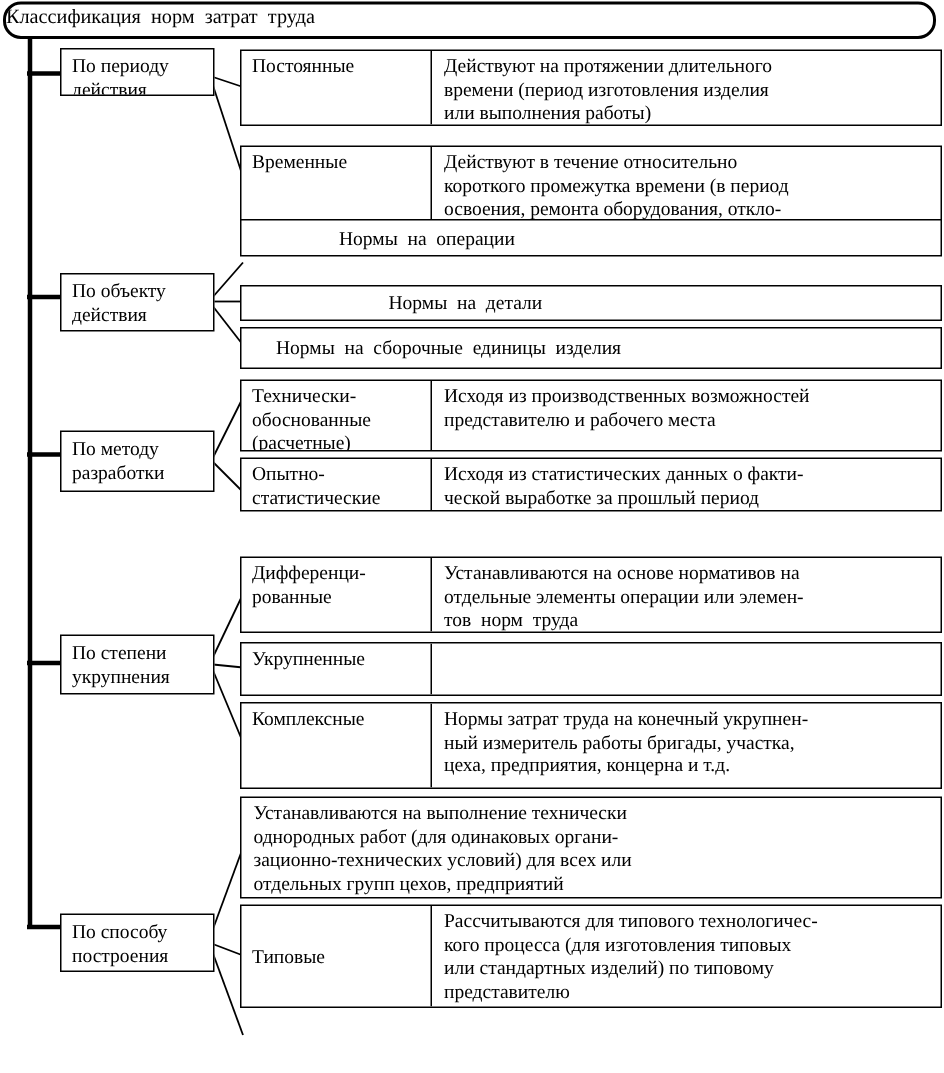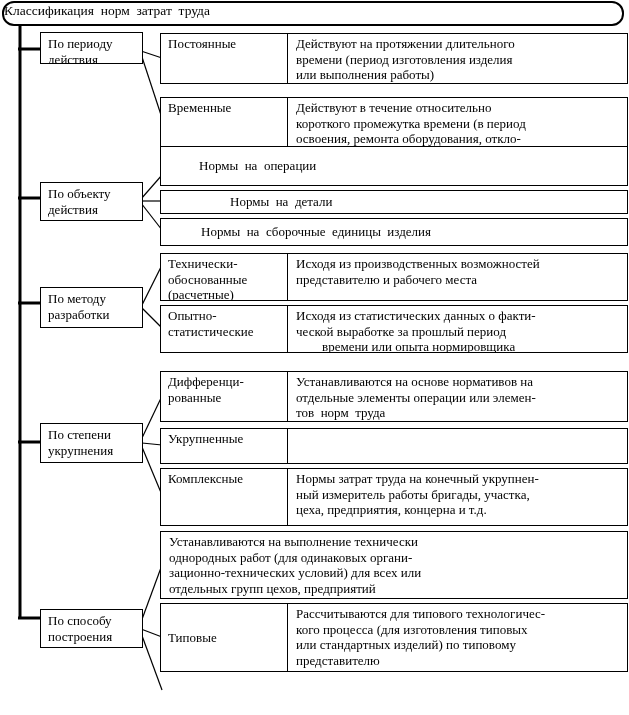--- a/index.html
+++ b/index.html
@@ -91,32 +91,32 @@
   <div class="box cat" style="top:609px;height:39px">По способу
 построения</div>
   <div class="box row" style="top:97px;height:64px">
     <div class="lbl">Временные</div>
     <div class="dsc">Действуют в течение относительно
 короткого промежутка времени (в период
 освоения, ремонта оборудования, откло-
 нения от основного техпроцесса и т.д.)</div>
   </div>
 
-  <div class="box orow" style="top:146px;height:40px;padding-left:38px">Нормы  на  операции</div>
-  <div class="box orow" style="top:190px;height:24px;padding-left:69px">Нормы  на  детали</div>
-  <div class="box orow" style="top:218px;height:28px;padding-left:40px">Нормы  на  сборочные  единицы  изделия</div>
+  <div class="box orow" style="top:146px;height:25px;padding-left:65px">Нормы  на  операции</div>
+  <div class="box orow" style="top:190px;height:24px;padding-left:98px">Нормы  на  детали</div>
+  <div class="box orow" style="top:218px;height:28px;padding-left:23px">Нормы  на  сборочные  единицы  изделия</div>
 
   <div class="box row" style="top:253px;height:48px">
     <div class="lbl">Технически-
 обоснованные
 (расчетные)</div>
     <div class="dsc">Исходя из производственных возможностей
 представителю и рабочего места</div>
   </div>
-  <div class="box row" style="top:305px;height:48px">
+  <div class="box row" style="top:305px;height:36px">
     <div class="lbl">Опытно-
 статистические</div>
     <div class="dsc">Исходя из статистических данных о факти-
 ческой выработке за прошлый период
         времени или опыта нормировщика</div>
   </div>
 
   <div class="box row" style="top:371px;height:51px">
     <div class="lbl">Дифференци-
 рованные</div>

